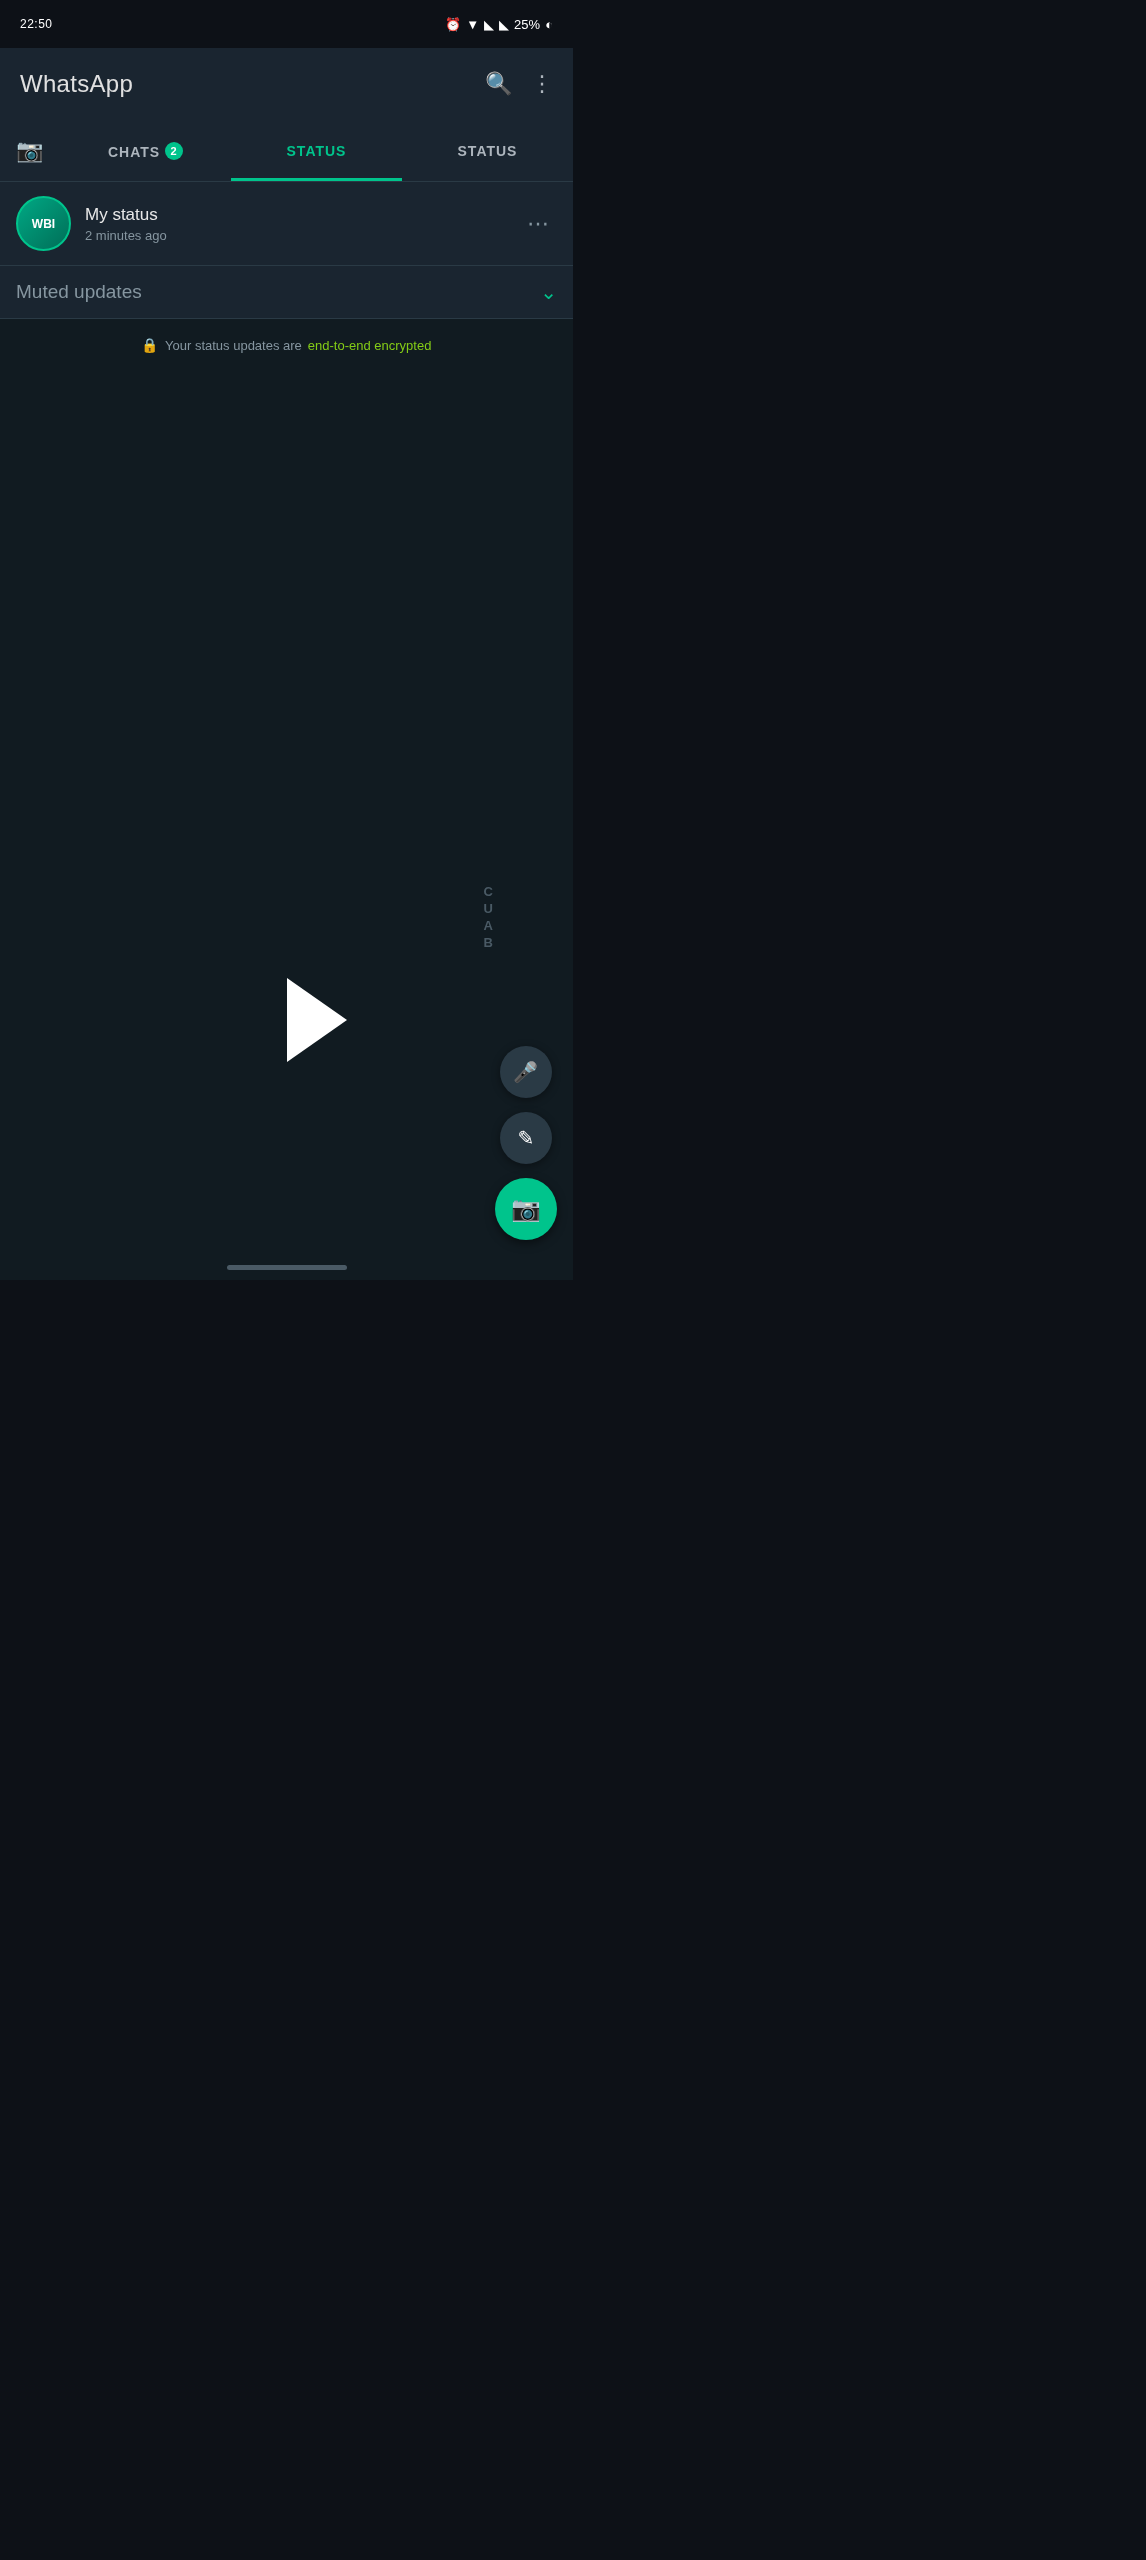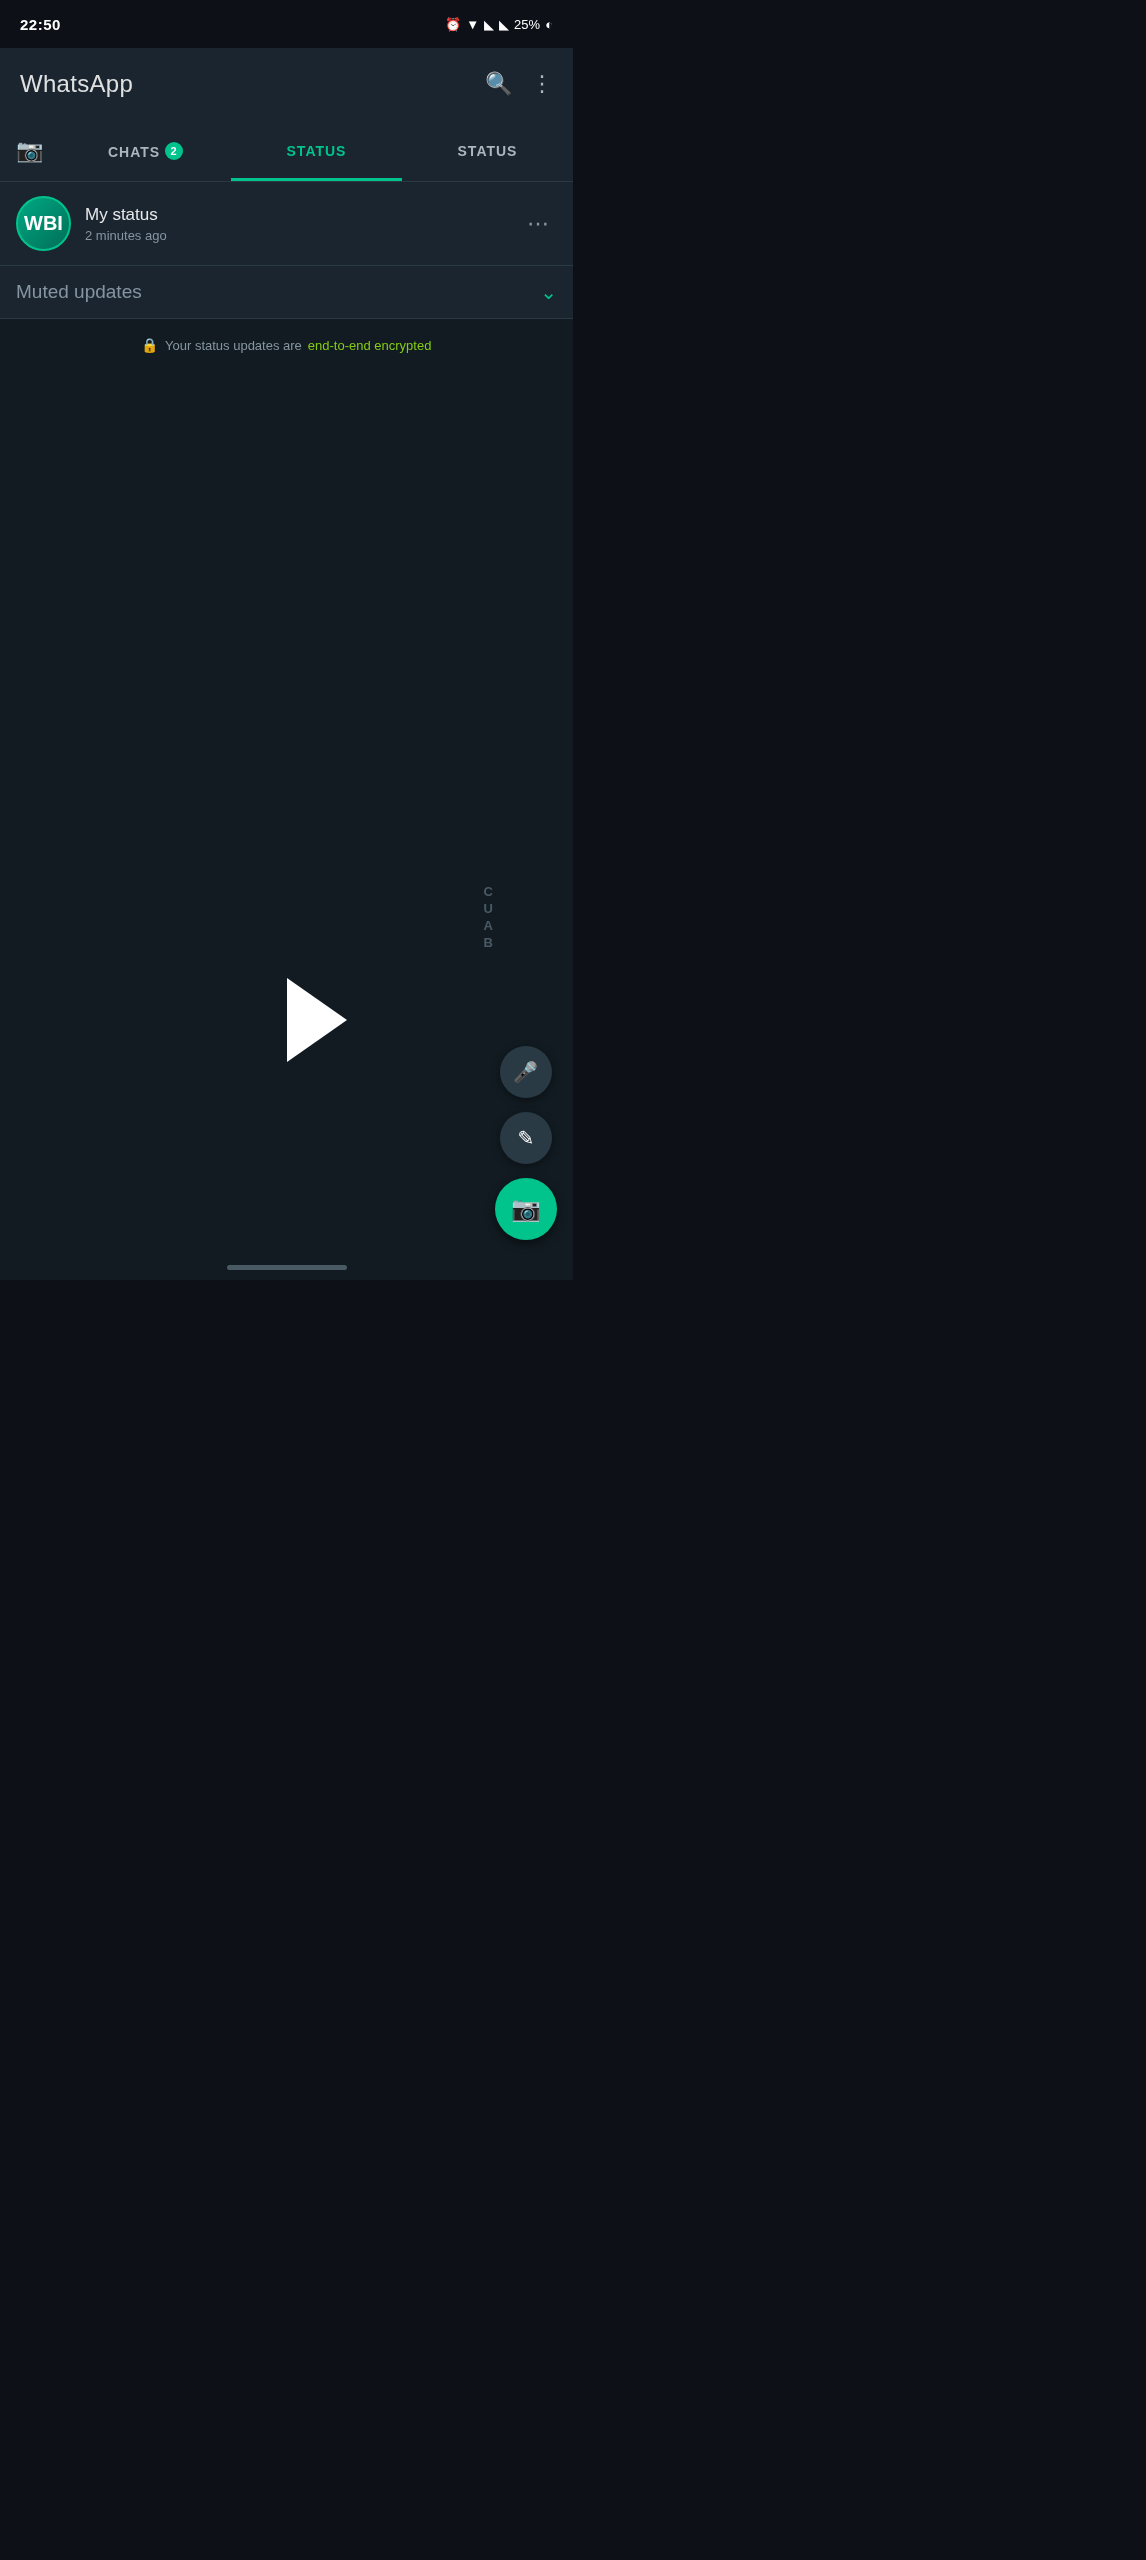--- a/index.html
+++ b/index.html
@@ -23,22 +23,22 @@
       width: 100%;
       height: 48px;
       background-color: #0d1117;
       display: flex;
       align-items: center;
       justify-content: space-between;
       padding: 0 20px;
     }
 
     .status-time {
-      font-size: 15px;
-      font-weight: 700;
+      font-size: 12px;
+      font-weight: 400;
       color: #ffffff;
       letter-spacing: 0.5px;
     }
 
     .status-icons {
       display: flex;
       align-items: center;
       gap: 5px;
     }
 
@@ -172,21 +172,21 @@
     }
 
     .avatar-circle {
       width: 55px;
       height: 55px;
       border-radius: 50%;
       background: linear-gradient(135deg, #00a884, #006e57);
       display: flex;
       align-items: center;
       justify-content: center;
-      font-size: 20px;
+      font-size: 12px;
       font-weight: 700;
       color: white;
       border: 2px solid #00c48c;
     }
 
     .status-info {
       display: flex;
       flex-direction: column;
       gap: 3px;
     }

